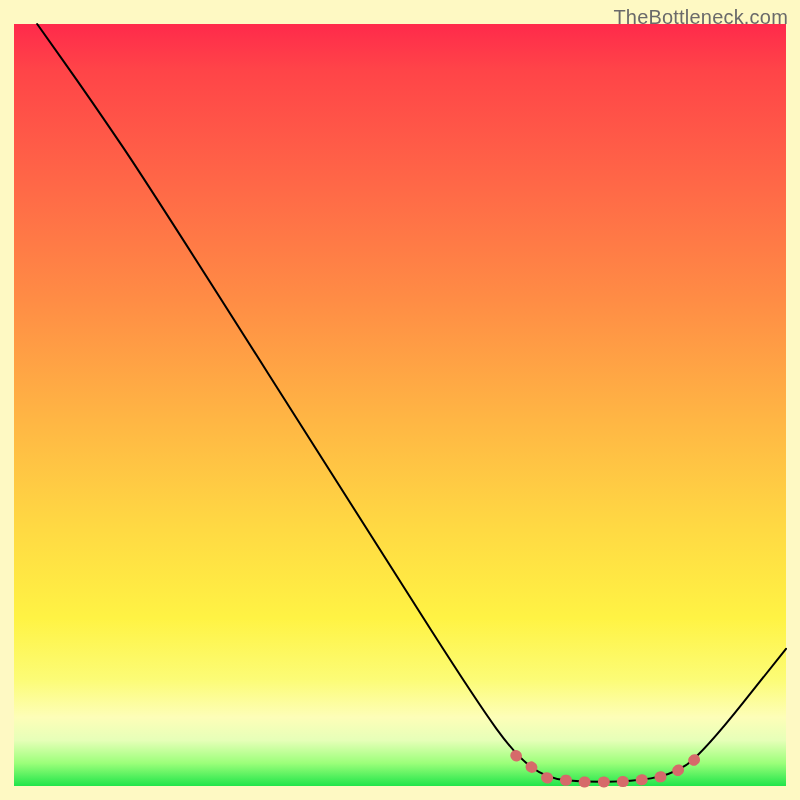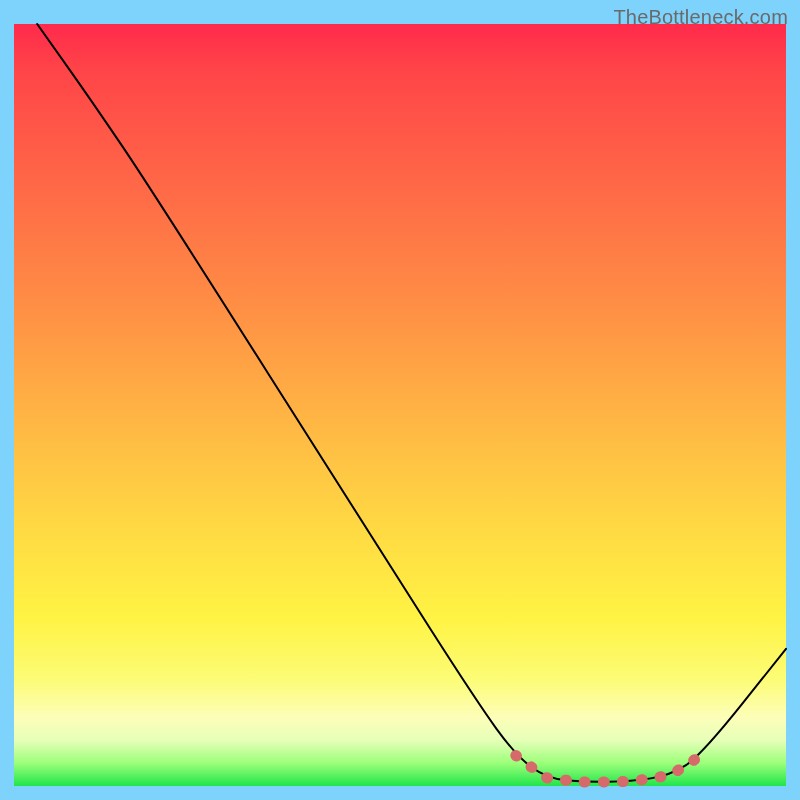--- a/index.html
+++ b/index.html
@@ -8,21 +8,21 @@
     width: 800px;
     height: 800px;
     background: #000;
     font-family: Arial, Helvetica, sans-serif;
     overflow: hidden;
   }
   .stage {
     position: relative;
     width: 800px;
     height: 800px;
-    background: #7dd3fc;
+    background: #fef9c3;
   }
   .plot-area {
     position: absolute;
     left: 14px;
     top: 24px;
     width: 772px;
     height: 762px;
     
     background: linear-gradient(
       to bottom,

